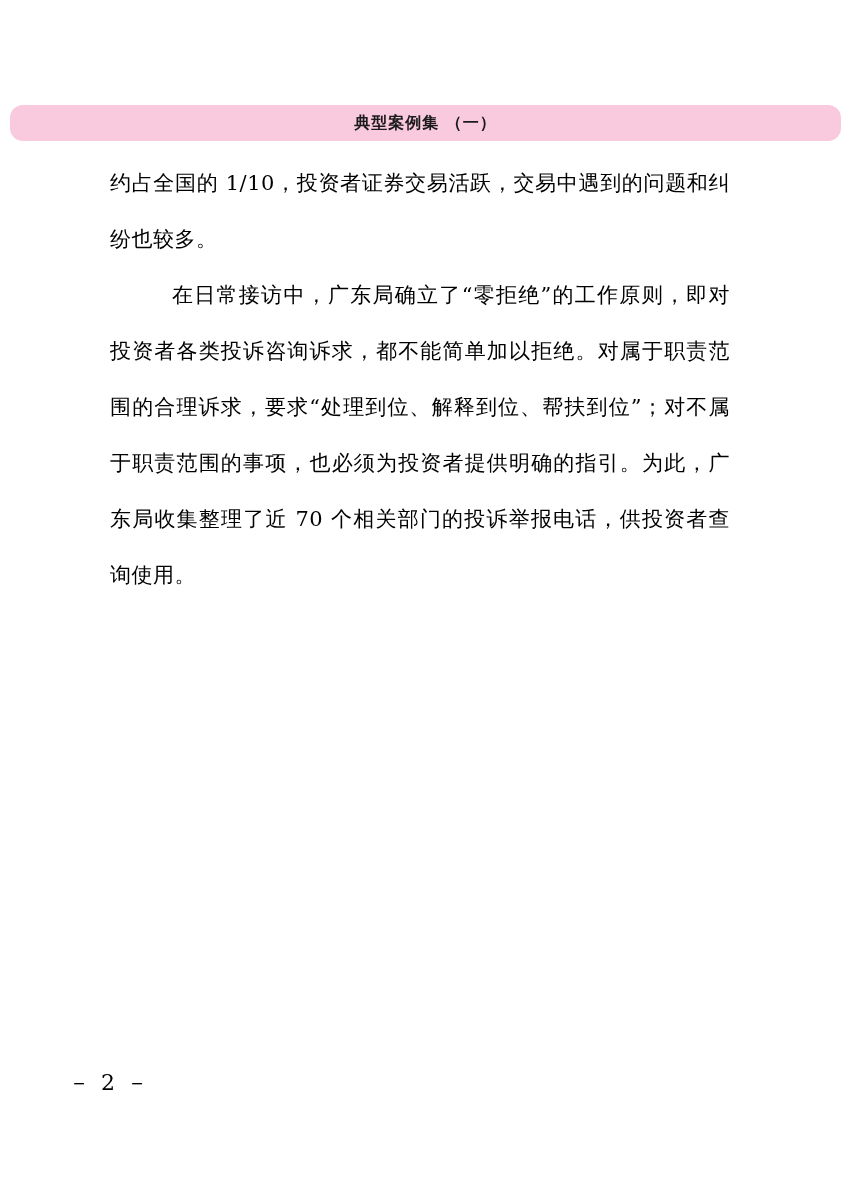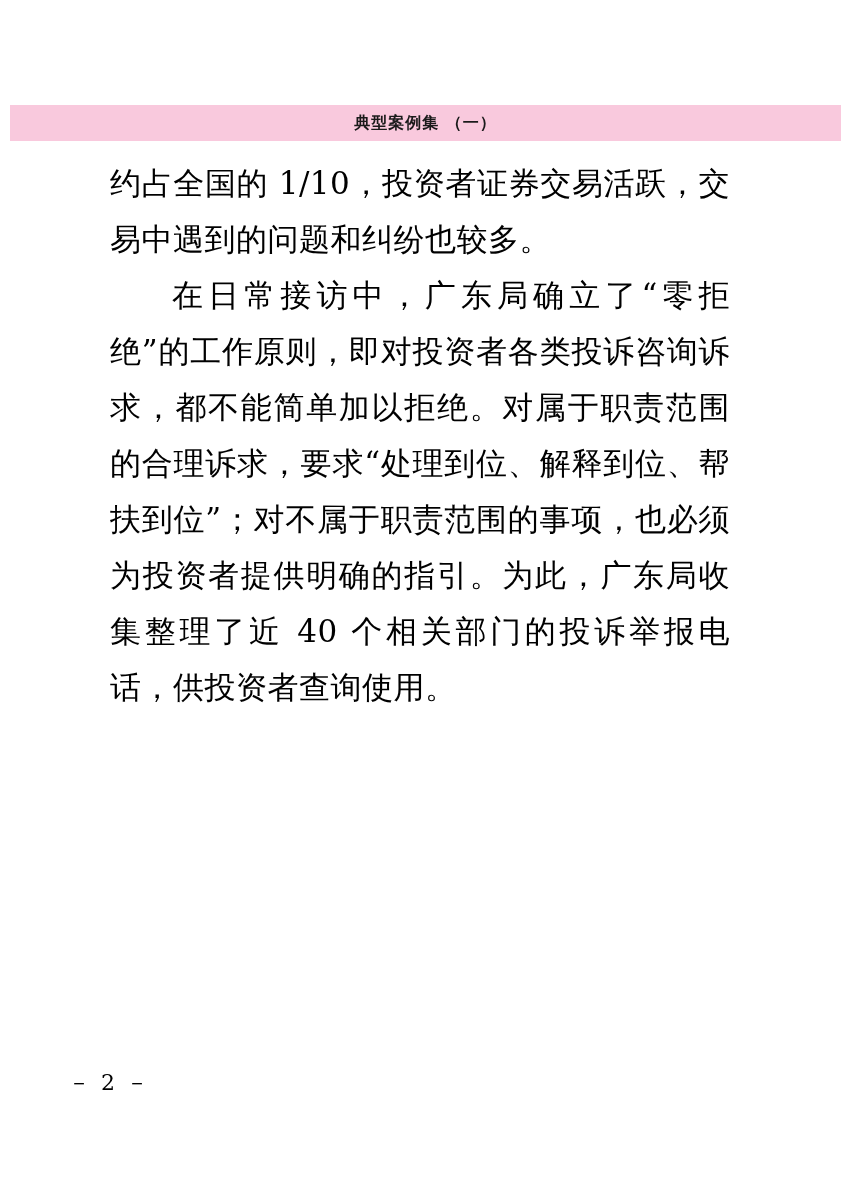--- a/index.html
+++ b/index.html
@@ -26,20 +26,21 @@
   }
 
   
   .header-band {
     position: absolute;
     left: 10px;
     top: 105px;
     width: 831px;
     height: 36px;
     background: #f9c9dd;
+    border-radius: 13px;
   }
   .header-title {
     position: absolute;
     left: 0;
     top: 0;
     width: 831px;
     height: 36px;
     line-height: 36px;
     text-align: center;
     font-size: 16px;
@@ -52,21 +53,21 @@
 
   
   .body-text {
     position: absolute;
     left: 110px;
     top: 155px;
     width: 620px;
   }
   .para {
     margin: 0;
-    font-size: 31px;
+    font-size: 21px;
     line-height: 56px;
     text-align: justify;
     text-justify: inter-ideograph;
     letter-spacing: 0.5px;
     color: #000000;
   }
   .para.indent {
     text-indent: 62px;
   }
 
@@ -85,18 +86,18 @@
 <body>
 
 <div class="page">
 
   <div class="header-band">
     <div class="header-title">典型案例集 （一）</div>
   </div>
 
   <div class="body-text">
     <p class="para">约占全国的 1/10，投资者证券交易活跃，交易中遇到的问题和纠纷也较多。</p>
-    <p class="para indent">在日常接访中，广东局确立了“零拒绝”的工作原则，即对投资者各类投诉咨询诉求，都不能简单加以拒绝。对属于职责范围的合理诉求，要求“处理到位、解释到位、帮扶到位”；对不属于职责范围的事项，也必须为投资者提供明确的指引。为此，广东局收集整理了近 40 个相关部门的投诉举报电话，供投资者查询使用。</p>
+    <p class="para indent">在日常接访中，广东局确立了“零拒绝”的工作原则，即对投资者各类投诉咨询诉求，都不能简单加以拒绝。对属于职责范围的合理诉求，要求“处理到位、解释到位、帮扶到位”；对不属于职责范围的事项，也必须为投资者提供明确的指引。为此，广东局收集整理了近 70 个相关部门的投诉举报电话，供投资者查询使用。</p>
   </div>
 
   <div class="footer">－ 2 －</div>
 
 </div>
 
 </body></html>

